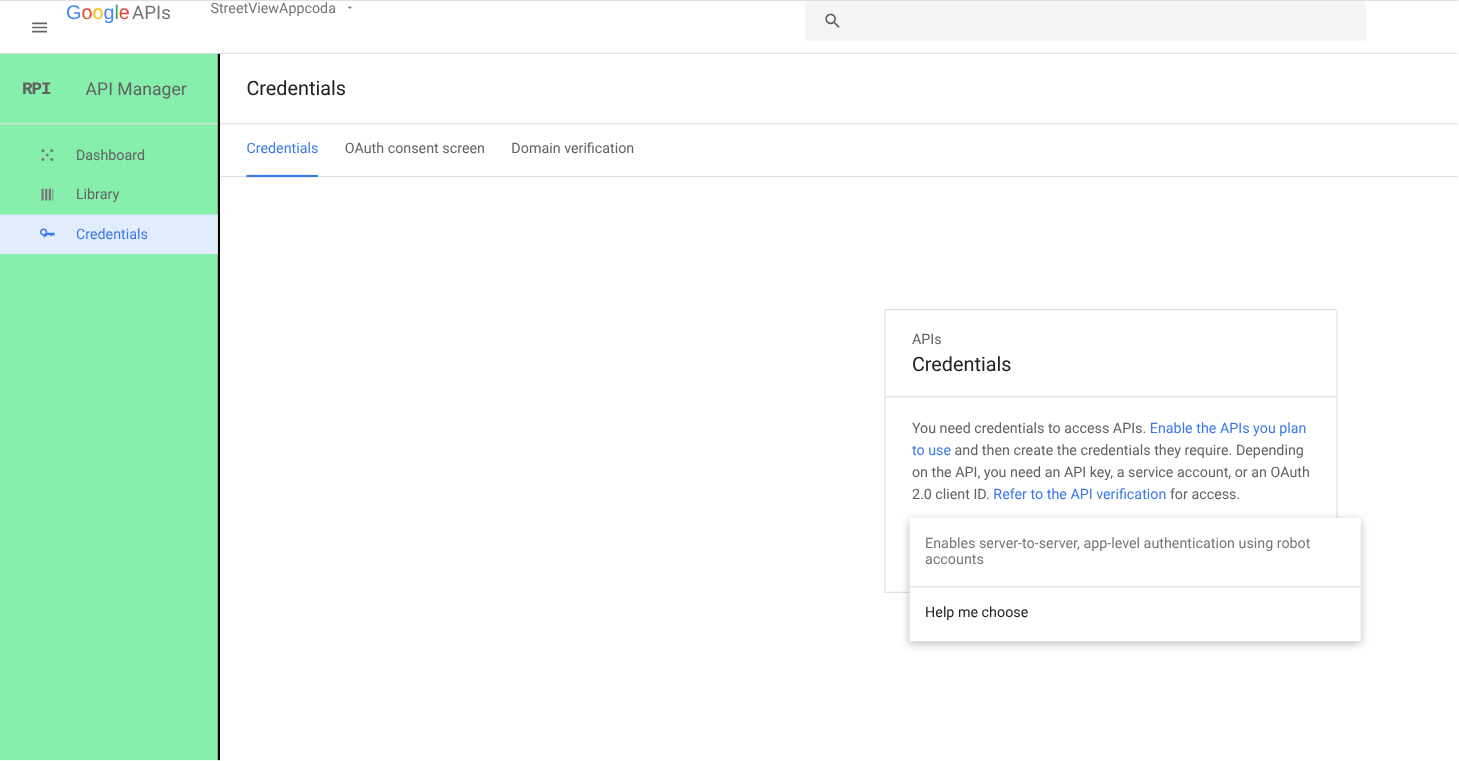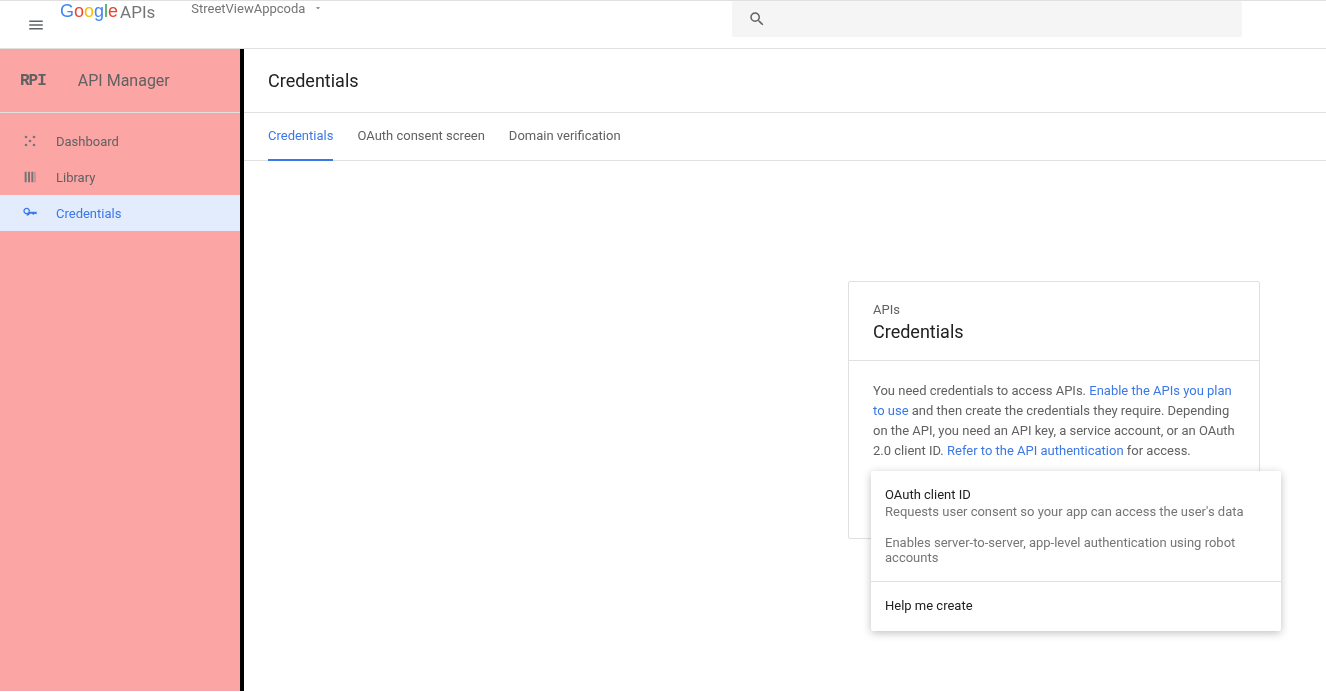--- a/index.html
+++ b/index.html
@@ -70,23 +70,23 @@
       padding: 0 16px;
     }
     .search-box svg { color: #616161; }
     
     .body {
       display: flex;
       height: calc(100% - 50px);
     }
     
     .sidebar {
-      width: 244px;
-      background: #fca5a5;
-      border-right: 4px solid #000000;
+      width: 200px;
+      background: #86efac;
+      border-right: 2px solid #000000;
       flex-shrink: 0;
     }
     .sidebar-header {
       display: flex;
       align-items: center;
       height: 64px;
       padding: 0 20px;
       border-bottom: 1px solid #e0e0e0;
     }
     .sidebar-header .api-logo {
@@ -102,21 +102,21 @@
       color: #616161;
       font-weight: 400;
     }
     .sidebar-nav {
       padding-top: 10px;
     }
     .nav-item {
       display: flex;
       align-items: center;
       height: 36px;
-      padding: 0 20px;
+      padding: 0 33px;
       cursor: pointer;
       color: #616161;
       font-size: 13px;
     }
     .nav-item.active {
       background: #e3ecfc;
       color: #3b78e7;
     }
     .nav-item .icon {
       width: 20px;
@@ -344,42 +344,38 @@
       </div>
     </div>
 
     <div class="card">
       <div class="card-header">
         <div class="card-overline">APIs</div>
         <div class="card-title">Credentials</div>
       </div>
       <div class="card-body">
         <p class="card-text">
-          <span>You need credentials to access APIs. </span><a href="#">Enable the APIs you plan to use</a><span> and then create the credentials they require. Depending on the API, you need an API key, a service account, or an OAuth 2.0 client ID. </span><a href="#">Refer to the API authentication</a><span> for access.</span>
+          <span>You need credentials to access APIs. </span><a href="#">Enable the APIs you plan to use</a><span> and then create the credentials they require. Depending on the API, you need an API key, a service account, or an OAuth 2.0 client ID. </span><a href="#">Refer to the API verification</a><span> for access.</span>
         </p>
         <button class="create-btn">
           <span>Create credentials</span>
           <span class="btn-arrow">
             <svg width="12" height="12" viewBox="0 0 24 24" fill="#fff">
                 <path d="M7 10l5 5 5-5z"></path>
               </svg>
           </span>
         </button>
       </div>
     </div>
 
     <div class="dropdown-menu">
       <div class="dropdown-item">
-        <div class="item-title">OAuth client ID</div>
-        <div class="item-desc">Requests user consent so your app can access the user's data</div>
-      </div>
-      <div class="dropdown-item">
         <div class="item-desc">Enables server-to-server, app-level authentication using robot accounts</div>
       </div>
       <div class="dropdown-divider"></div>
       <div class="dropdown-item">
-        <div class="item-title">Help me create</div>
+        <div class="item-title">Help me choose</div>
 
       </div>
     </div>
 
   </div>
 </div>
 
 </body></html>

